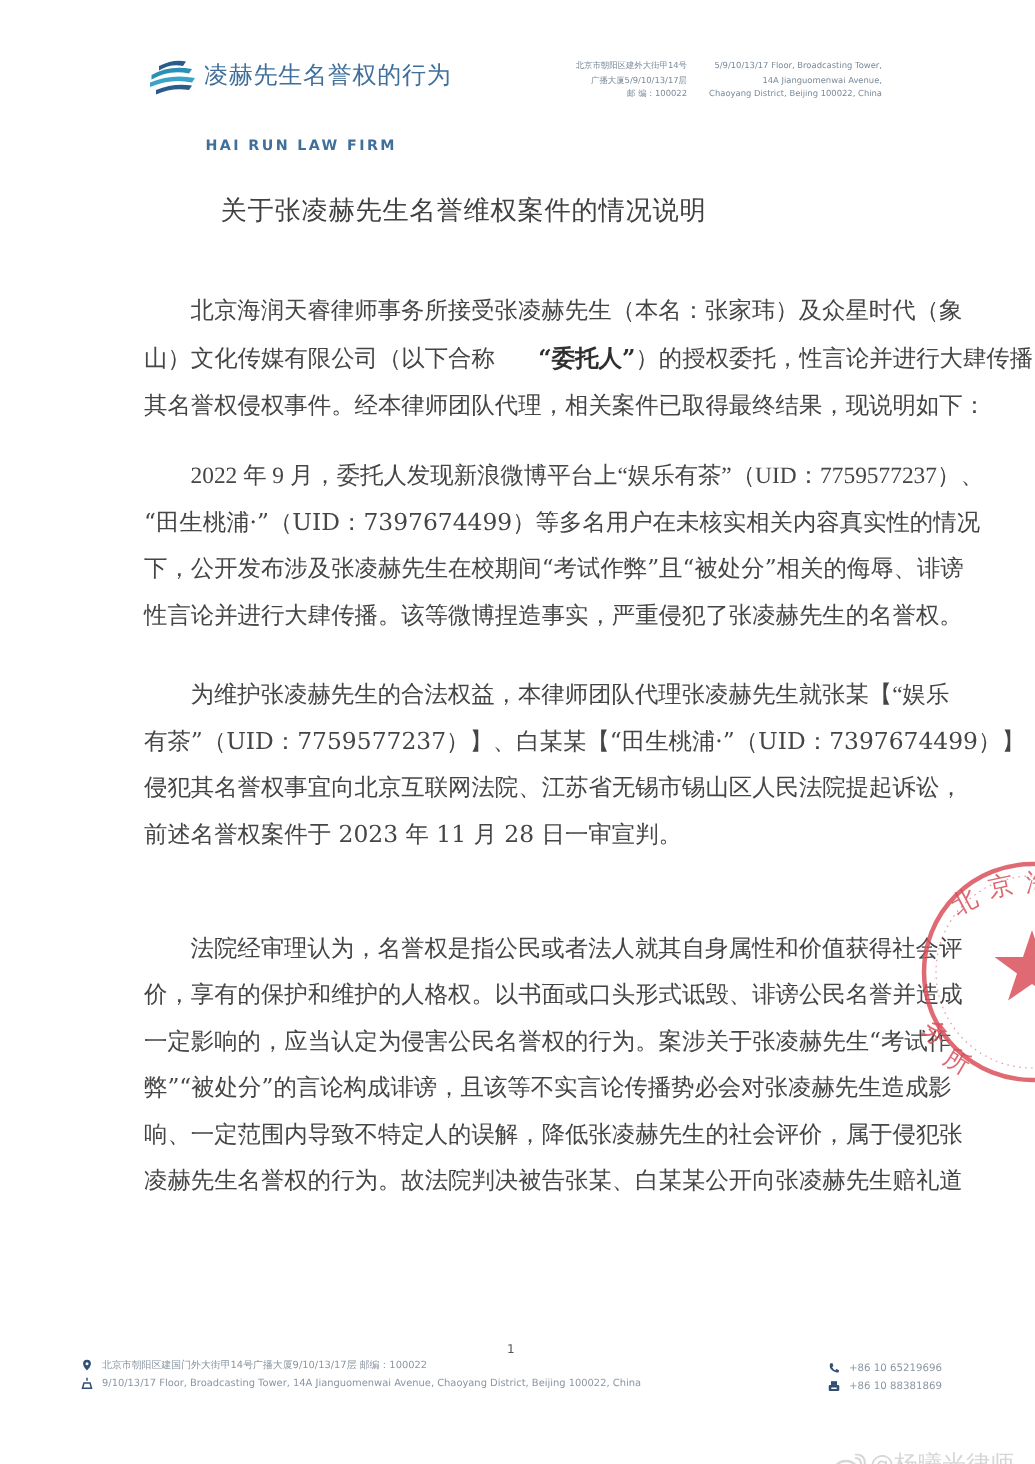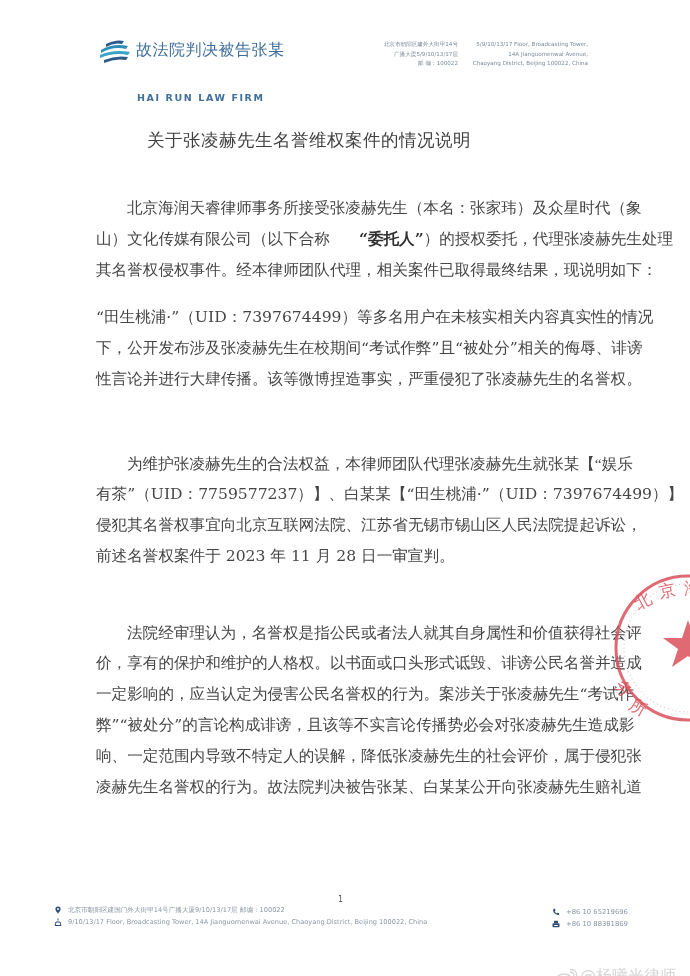--- a/index.html
+++ b/index.html
@@ -32,43 +32,44 @@
 </head>
 <body>
 
 <div class="header">
   <svg class="logo" viewBox="0 0 34 28">
     <path d="M8 6 Q18 1 26 3 L24 6 Q16 4 8 9 Z" fill="#2a5b8a"></path>
     <path d="M3 12 Q15 5 30 8 L28 11 Q15 8 3 15 Z" fill="#2d8fb5"></path>
     <path d="M2 17 Q16 11 32 14 L30 17 Q16 14 2 20 Z" fill="#3aa3c8"></path>
     <path d="M6 22 Q18 17 30 19 L28 22 Q17 20 6 25 Z" fill="#2a5b8a"></path>
   </svg>
-  <div class="logo-cn">故法院判决被告张某</div>
+  <div class="logo-cn">凌赫先生名誉权的行为</div>
   <div class="logo-en">HAI RUN LAW FIRM</div>
   <div class="addr-cn">
     <div>北京市朝阳区建外大街甲14号</div>
     <div>广播大厦5/9/10/13/17层</div>
     <div>邮 编：100022</div>
   </div>
   <div class="addr-en">
     <div>5/9/10/13/17 Floor, Broadcasting Tower,</div>
     <div>14A Jianguomenwai Avenue,</div>
     <div>Chaoyang District, Beijing 100022, China</div>
   </div>
 </div>
 
 <div class="title">关于张凌赫先生名誉维权案件的情况说明</div>
 
 <div class="body-text" style="top:192px;">
   <span class="p-line indent">北京海润天睿律师事务所接受张凌赫先生（本名：张家玮）及众星时代（象</span>
-  <span class="p-line"><span>山）文化传媒有限公司（以下合称</span><span class="bold">“委托人”</span><span>）的授权委托，代理张凌赫先生处理</span></span>
+  <span class="p-line"><span>山）文化传媒有限公司（以下合称</span><span class="bold">“委托人”</span><span>）的授权委托，性言论并进行大肆传播</span></span>
   <span class="p-line">其名誉权侵权事件。经本律师团队代理，相关案件已取得最终结果，现说明如下：</span>
 </div>
 
 <div class="body-text" style="top:302px;">
+  <span class="p-line indent">2022 年 9 月，委托人发现新浪微博平台上“娱乐有茶”（UID：7759577237）、</span>
   <span class="p-line">“田生桃浦·”（UID：7397674499）等多名用户在未核实相关内容真实性的情况</span>
   <span class="p-line">下，公开发布涉及张凌赫先生在校期间“考试作弊”且“被处分”相关的侮辱、诽谤</span>
   <span class="p-line">性言论并进行大肆传播。该等微博捏造事实，严重侵犯了张凌赫先生的名誉权。</span>
 </div>
 
 <div class="body-text" style="top:448px;">
   <span class="p-line indent">为维护张凌赫先生的合法权益，本律师团队代理张凌赫先生就张某【“娱乐</span>
   <span class="p-line">有茶”（UID：7759577237）】、白某某【“田生桃浦·”（UID：7397674499）】</span>
   <span class="p-line">侵犯其名誉权事宜向北京互联网法院、江苏省无锡市锡山区人民法院提起诉讼，</span>
   <span class="p-line">前述名誉权案件于 2023 年 11 月 28 日一审宣判。</span>

